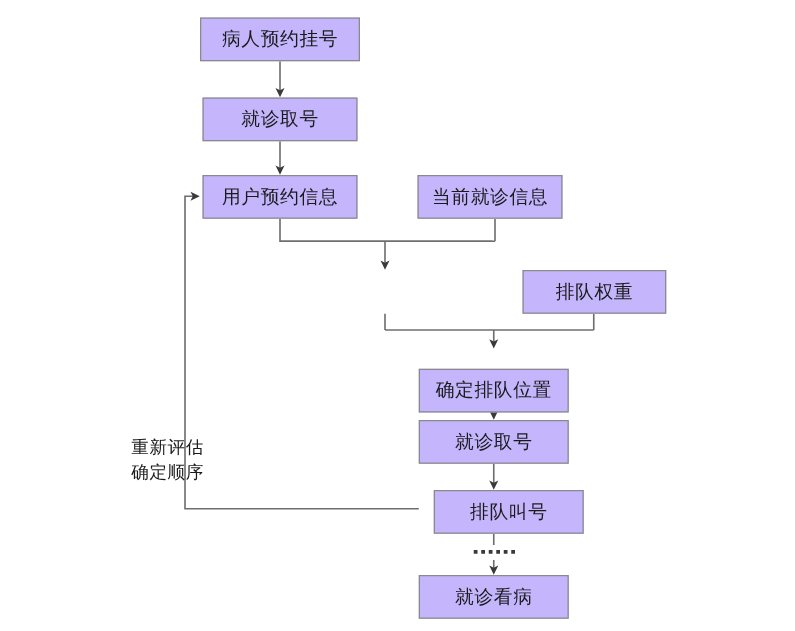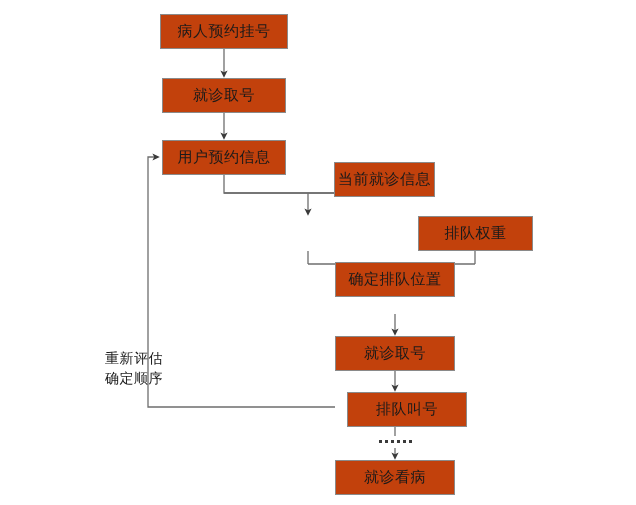--- a/index.html
+++ b/index.html
@@ -21,21 +21,21 @@
   #flow-svg {
     position: absolute;
     left: 0;
     top: 0;
     width: 636px;
     height: 505px;
   }
   .node {
     position: absolute;
     box-sizing: border-box;
-    background: #c2410c;
+    background: #c4b5fd;
     border: 1px solid #8a8a8a;
     display: flex;
     align-items: center;
     justify-content: center;
     color: #1a1a1a;
     font-size: 15px;
     letter-spacing: 0.5px;
     white-space: nowrap;
     font-family: "DejaVu Sans", "Liberation Sans", sans-serif;
   }
@@ -109,30 +109,30 @@
   </div>
 
   <div class="node" style="left:162px; top:78px; width:124px; height:35px;">
     <span>就诊取号</span>
   </div>
 
   <div class="node" style="left:162px; top:140px; width:124px; height:35px;">
     <span>用户预约信息</span>
   </div>
 
-  <div class="node" style="left:334px; top:140px; width:101px; height:35px;margin-top:22px;">
+  <div class="node" style="left:334px; top:140px; width:116px; height:35px;">
     <span>当前就诊信息</span>
   </div>
 
 
   <div class="node" style="left:418px; top:216px; width:115px; height:35px;">
     <span>排队权重</span>
   </div>
 
-  <div class="node" style="left:335px; top:262px; width:120px; height:35px;">
+  <div class="node" style="left:335px; top:295px; width:120px; height:35px;">
     <span>确定排队位置</span>
   </div>
 
   <div class="node" style="left:335px; top:336px; width:120px; height:35px;">
     <span>就诊取号</span>
   </div>
 
   <div class="node" style="left:347px; top:392px; width:120px; height:35px;">
     <span>排队叫号</span>
   </div>

